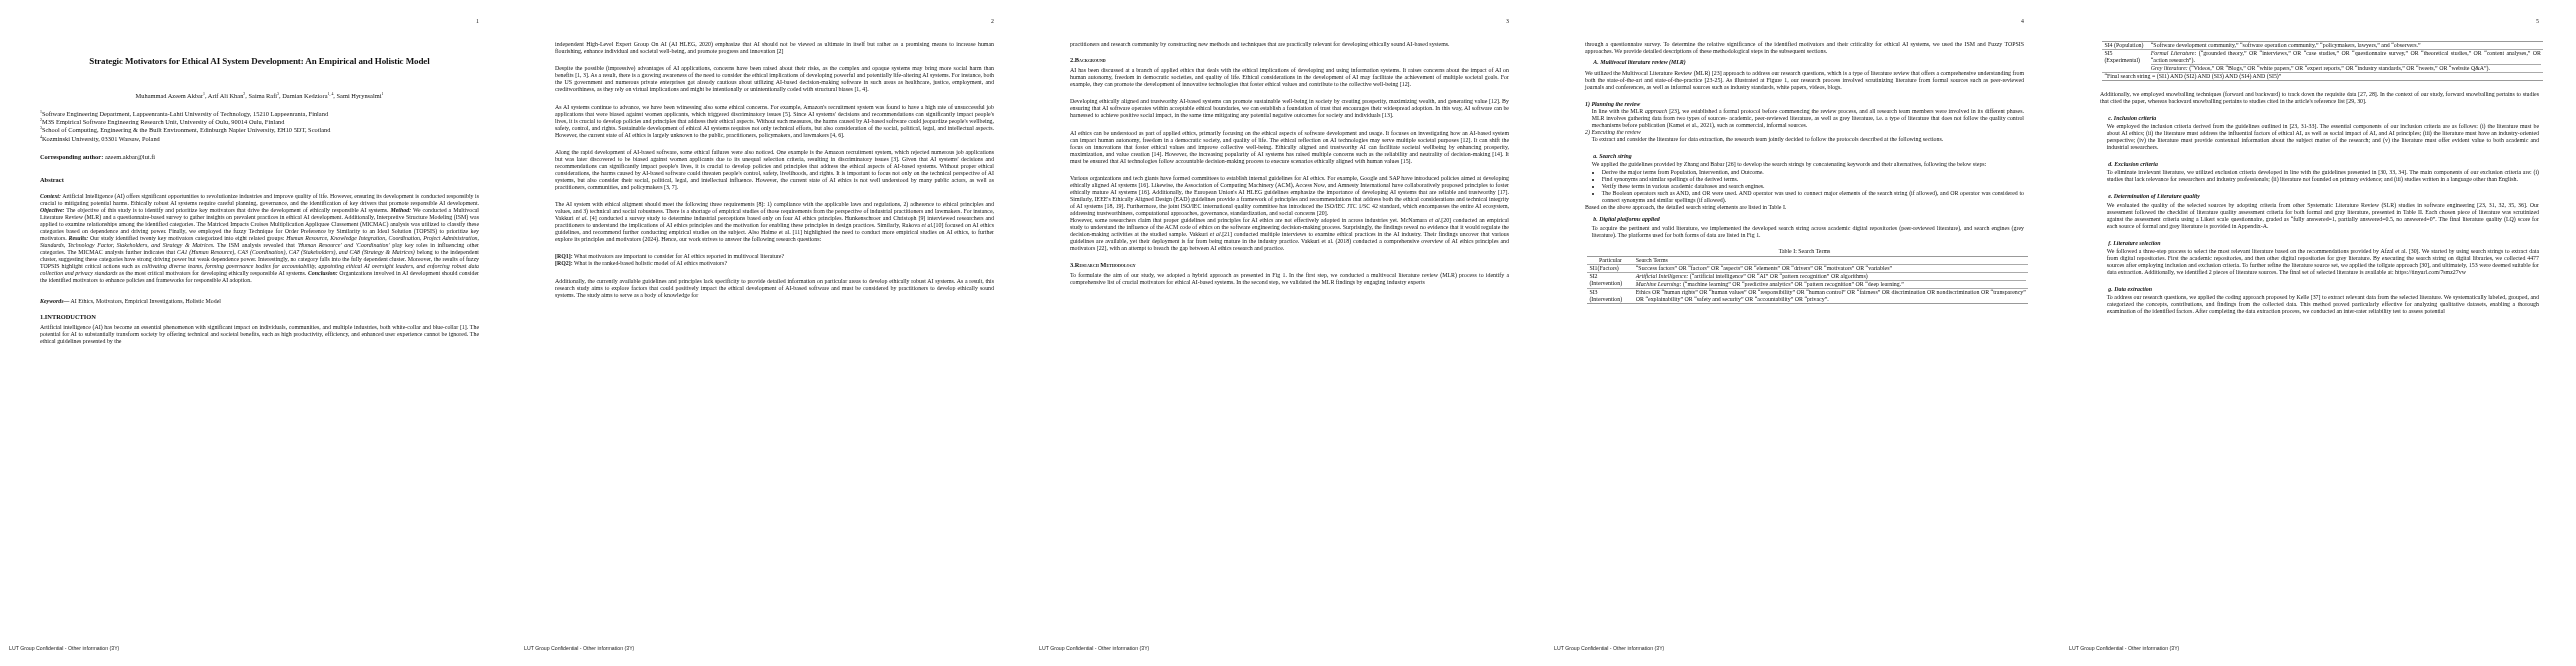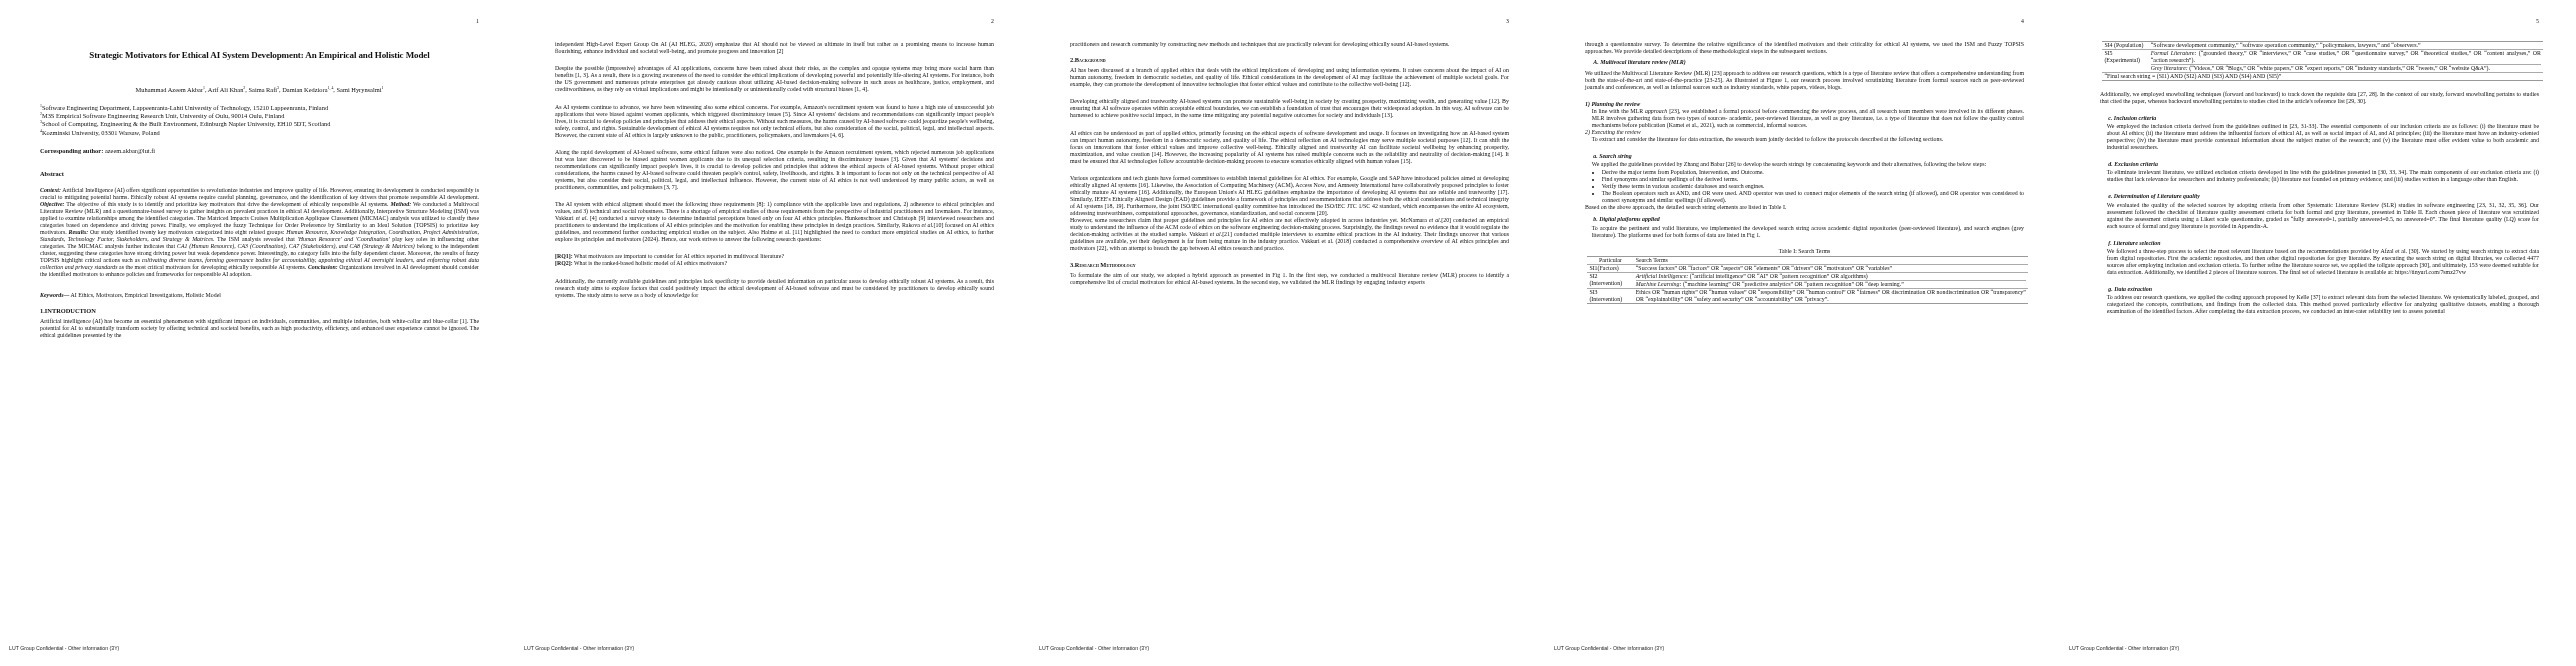--- a/index.html
+++ b/index.html
@@ -16,21 +16,21 @@
   .footer {
     position: absolute; left: 9px; top: 645px;
     font-family: "Liberation Sans", "DejaVu Sans", sans-serif;
     font-size: 5.2px; color: #222;
   }
   p { margin: 0; text-align: justify; }
   .gap { height: 7px; }
   .gap-s { height: 3.3px; }
   .title {
     font-weight: bold; font-size: 9px; line-height: 10.6px; text-align: center;
-    margin-top: 9px; letter-spacing: -0.1px;
+    margin-top: 15px; letter-spacing: -0.1px;
   }
   .authors { text-align: center; font-size: 6.4px; margin-top: 24px; }
   .aff { font-size: 6.4px; line-height: 7.2px; margin-top: 10px; text-align: left; }
   .aff sup, .authors sup { font-size: 3.9px; }
   .corr { font-size: 6.4px; margin-top: 11px; }
   .absh { font-weight: bold; font-size: 6.4px; margin-top: 15.6px; }
   .b { font-weight: bold; }
   .i { font-style: italic; }
   .bi { font-weight: bold; font-style: italic; }
   .h1 { font-weight: bold; font-size: 6.4px; margin: 7.8px 0 4.4px 0; }

